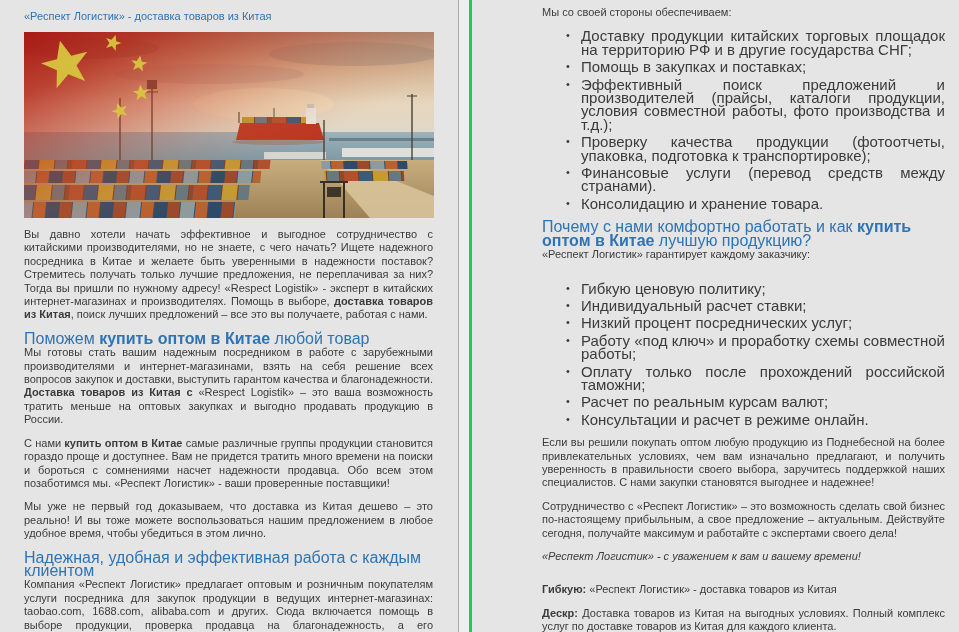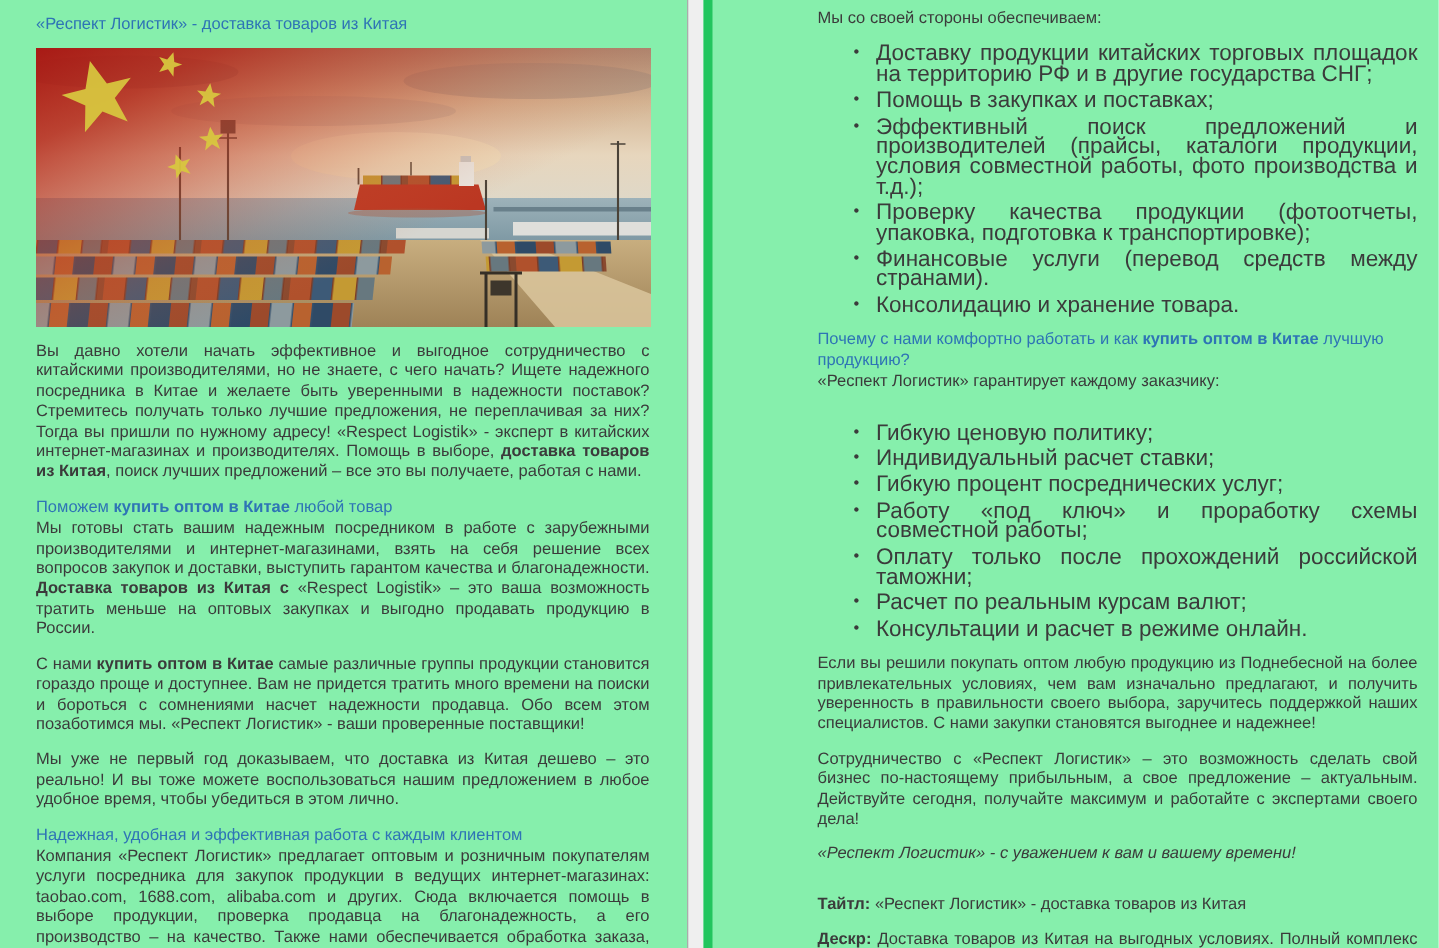--- a/index.html
+++ b/index.html
@@ -2,40 +2,40 @@
 <html><head>
 <meta charset="utf-8">
 <style>
   html,body{margin:0;padding:0;}
   body{
     width:959px;height:632px;overflow:hidden;background:#ffffff;
     font-family:"Liberation Sans","DejaVu Sans",sans-serif;
     -webkit-font-smoothing:antialiased;
   }
   .spread{display:flex;width:959px;height:632px;}
-  .page{background:#86efac;overflow:hidden;box-sizing:border-box;}
+  .page{background:#e5e5e5;overflow:hidden;box-sizing:border-box;}
   .page-left{width:459px;border-right:1px solid #ababab;}
   .gutter{width:10px;background:#efefef;}
-  .page-right{flex:1;border-left:6px solid #22c55e;}
+  .page-right{flex:1;border-left:3px solid #22c55e;}
   .content-left{padding:8px 25px 0 24px;}
   .content-right{padding:6px 14px 0 70px;}
 
   .doc-title{
     font-size:11px;line-height:13px;color:#2e74b5;
     margin:2px 0 9px 0;font-weight:normal;
   }
   .hero{width:410px;height:186px;margin:0 0 10px 0;display:block;position:relative;}
   .hero svg{display:block;}
 
   .doc-p{
     font-size:11px;line-height:13.4px;color:#3b3b3b;
     text-align:justify;margin:0 0 10px 0;
   }
   .doc-h{
-    font-size:11px;line-height:13.4px;color:#2e74b5;font-weight:normal;
+    font-size:16px;line-height:13.4px;color:#2e74b5;font-weight:normal;
     margin:1px 0 1px 0;text-align:left;
   }
   .b{font-weight:bold;}
   .i{font-style:italic;}
 
   .doc-list{margin:0 0 10px 0;padding:0 0 0 39px;list-style:none;}
   .doc-list li{
     position:relative;font-size:15px;line-height:13.4px;color:#3b3b3b;
     text-align:justify;margin:0 0 4px 0;
   }
@@ -184,28 +184,28 @@
             <li>Эффективный поиск предложений и производителей (прайсы, каталоги продукции, условия совместной работы, фото производства и т.д.);</li>
             <li>Проверку качества продукции (фотоотчеты, упаковка, подготовка к транспортировке);</li>
             <li>Финансовые услуги (перевод средств между странами).</li>
             <li>Консолидацию и хранение товара.</li>
           </ul>
           <h2 class="doc-h"><span>Почему с нами комфортно работать и как </span><span class="b">купить оптом в Китае</span><span> лучшую продукцию?</span></h2>
           <p class="doc-p" style="margin-bottom: 20px;"><span>«Респект Логистик» гарантирует каждому заказчику:</span></p>
           <ul class="doc-list">
             <li>Гибкую ценовую политику;</li>
             <li>Индивидуальный расчет ставки;</li>
-            <li>Гибкую процент посреднических услуг;</li>
+            <li>Низкий процент посреднических услуг;</li>
             <li>Работу «под ключ» и проработку схемы совместной работы;</li>
             <li>Оплату только после прохождений российской таможни;</li>
             <li>Расчет по реальным курсам валют;</li>
             <li>Консультации и расчет в режиме онлайн.</li>
           </ul>
           <p class="doc-p" style="margin-top: 6px;"><span>Если вы решили покупать оптом любую продукцию из Поднебесной на более привлекательных условиях, чем вам изначально предлагают, и получить уверенность в правильности своего выбора, заручитесь поддержкой наших специалистов. С нами закупки становятся выгоднее и надежнее!</span></p>
           <p class="doc-p"><span>Сотрудничество с «Респект Логистик» – это возможность сделать свой бизнес по-настоящему прибыльным, а свое предложение – актуальным. Действуйте сегодня, получайте максимум и работайте с экспертами своего дела!</span></p>
           <p class="doc-p"><span class="i">«Респект Логистик» - с уважением к вам и вашему времени!</span></p>
-          <p class="doc-p" style="margin-top: 20px;"><span class="b">Тайтл:</span><span> «Респект Логистик» - доставка товаров из Китая</span></p>
+          <p class="doc-p" style="margin-top: 20px;"><span class="b">Гибкую:</span><span> «Респект Логистик» - доставка товаров из Китая</span></p>
           <p class="doc-p"><span class="b">Дескр:</span><span> Доставка товаров из Китая на выгодных условиях. Полный комплекс услуг по доставке товаров из Китая для каждого клиента.</span></p>
         </div>
     </div>
   </div>
 
 </div>
 
 </body></html>

